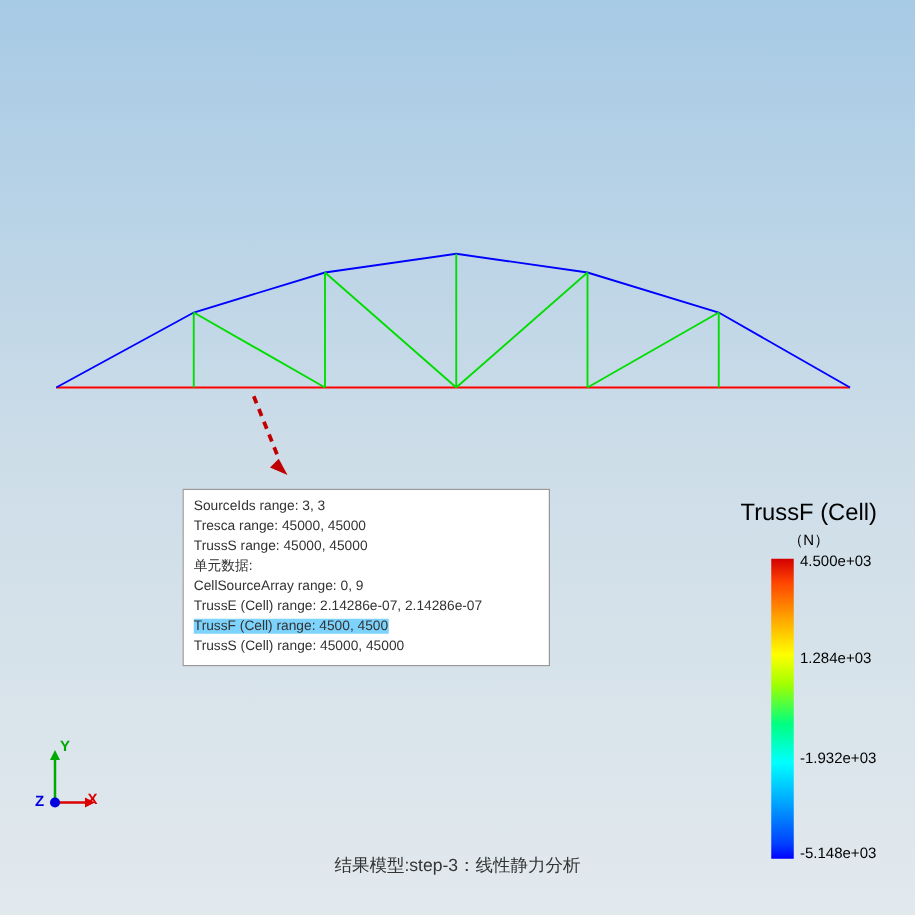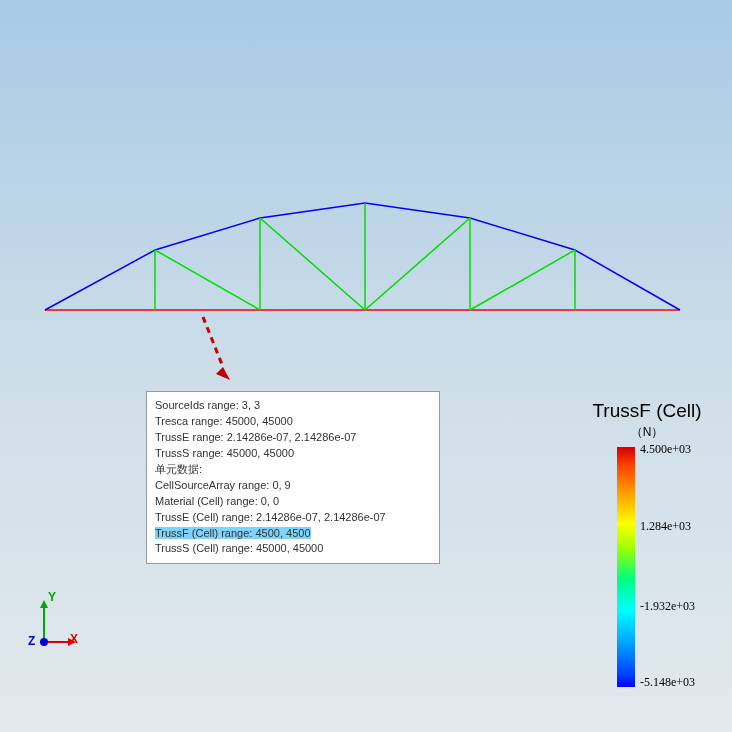--- a/index.html
+++ b/index.html
@@ -100,21 +100,20 @@
     }
     .scale-labels {
       position: relative;
       height: 240px;
       margin-left: 5px;
       font-size: 12px;
     }
     .scale-label {
       position: absolute;
       white-space: nowrap;
-      font-family: Liberation Serif, serif;
     }
     .bottom-caption {
       position: absolute;
       bottom: 30px;
       left: 0;
       width: 100%;
       text-align: center;
       font-size: 14px;
       color: #333;
     }
@@ -143,25 +142,23 @@
   </svg>
 
   <svg class="arrow-svg" viewBox="0 0 80 80">
     <line x1="35" y1="5" x2="55" y2="55" stroke="#c00000" stroke-width="3" stroke-dasharray="6,5"></line>
     <polygon points="55,55 62,68 48,62" fill="#c00000"></polygon>
   </svg>
 
   <div class="info-panel">
     <div class="info-line">SourceIds range: 3, 3</div>
     <div class="info-line">Tresca range: 45000, 45000</div>
-    <div class="info-line">TrussE range: 2.14286e-07, 2.14286e-07</div>
     <div class="info-line">TrussS range: 45000, 45000</div>
     <div class="info-line">单元数据:</div>
     <div class="info-line">CellSourceArray range: 0, 9</div>
-    <div class="info-line">Material (Cell) range: 0, 0</div>
     <div class="info-line">TrussE (Cell) range: 2.14286e-07, 2.14286e-07</div>
     <div class="info-line"><span class="info-highlight">TrussF (Cell) range: 4500, 4500</span></div>
     <div class="info-line">TrussS (Cell) range: 45000, 45000</div>
   </div>
 
   <div class="axis-indicator">
     <svg width="60" height="60" viewBox="0 0 60 60">
 
       <line x1="22" y1="48" x2="22" y2="12" stroke="#00aa00" stroke-width="2"></line>
       <polygon points="22,6 18,14 26,14" fill="#00aa00"></polygon>
@@ -183,14 +180,15 @@
       <div class="color-bar"></div>
       <div class="scale-labels">
         <div class="scale-label" style="top:-5px">4.500e+03</div>
         <div class="scale-label" style="top:72px">1.284e+03</div>
         <div class="scale-label" style="top:152px">-1.932e+03</div>
         <div class="scale-label" style="top:228px">-5.148e+03</div>
       </div>
     </div>
   </div>
 
+  <div class="bottom-caption">结果模型:step-3：线性静力分析</div>
 
 </div>
 
 </body></html>

